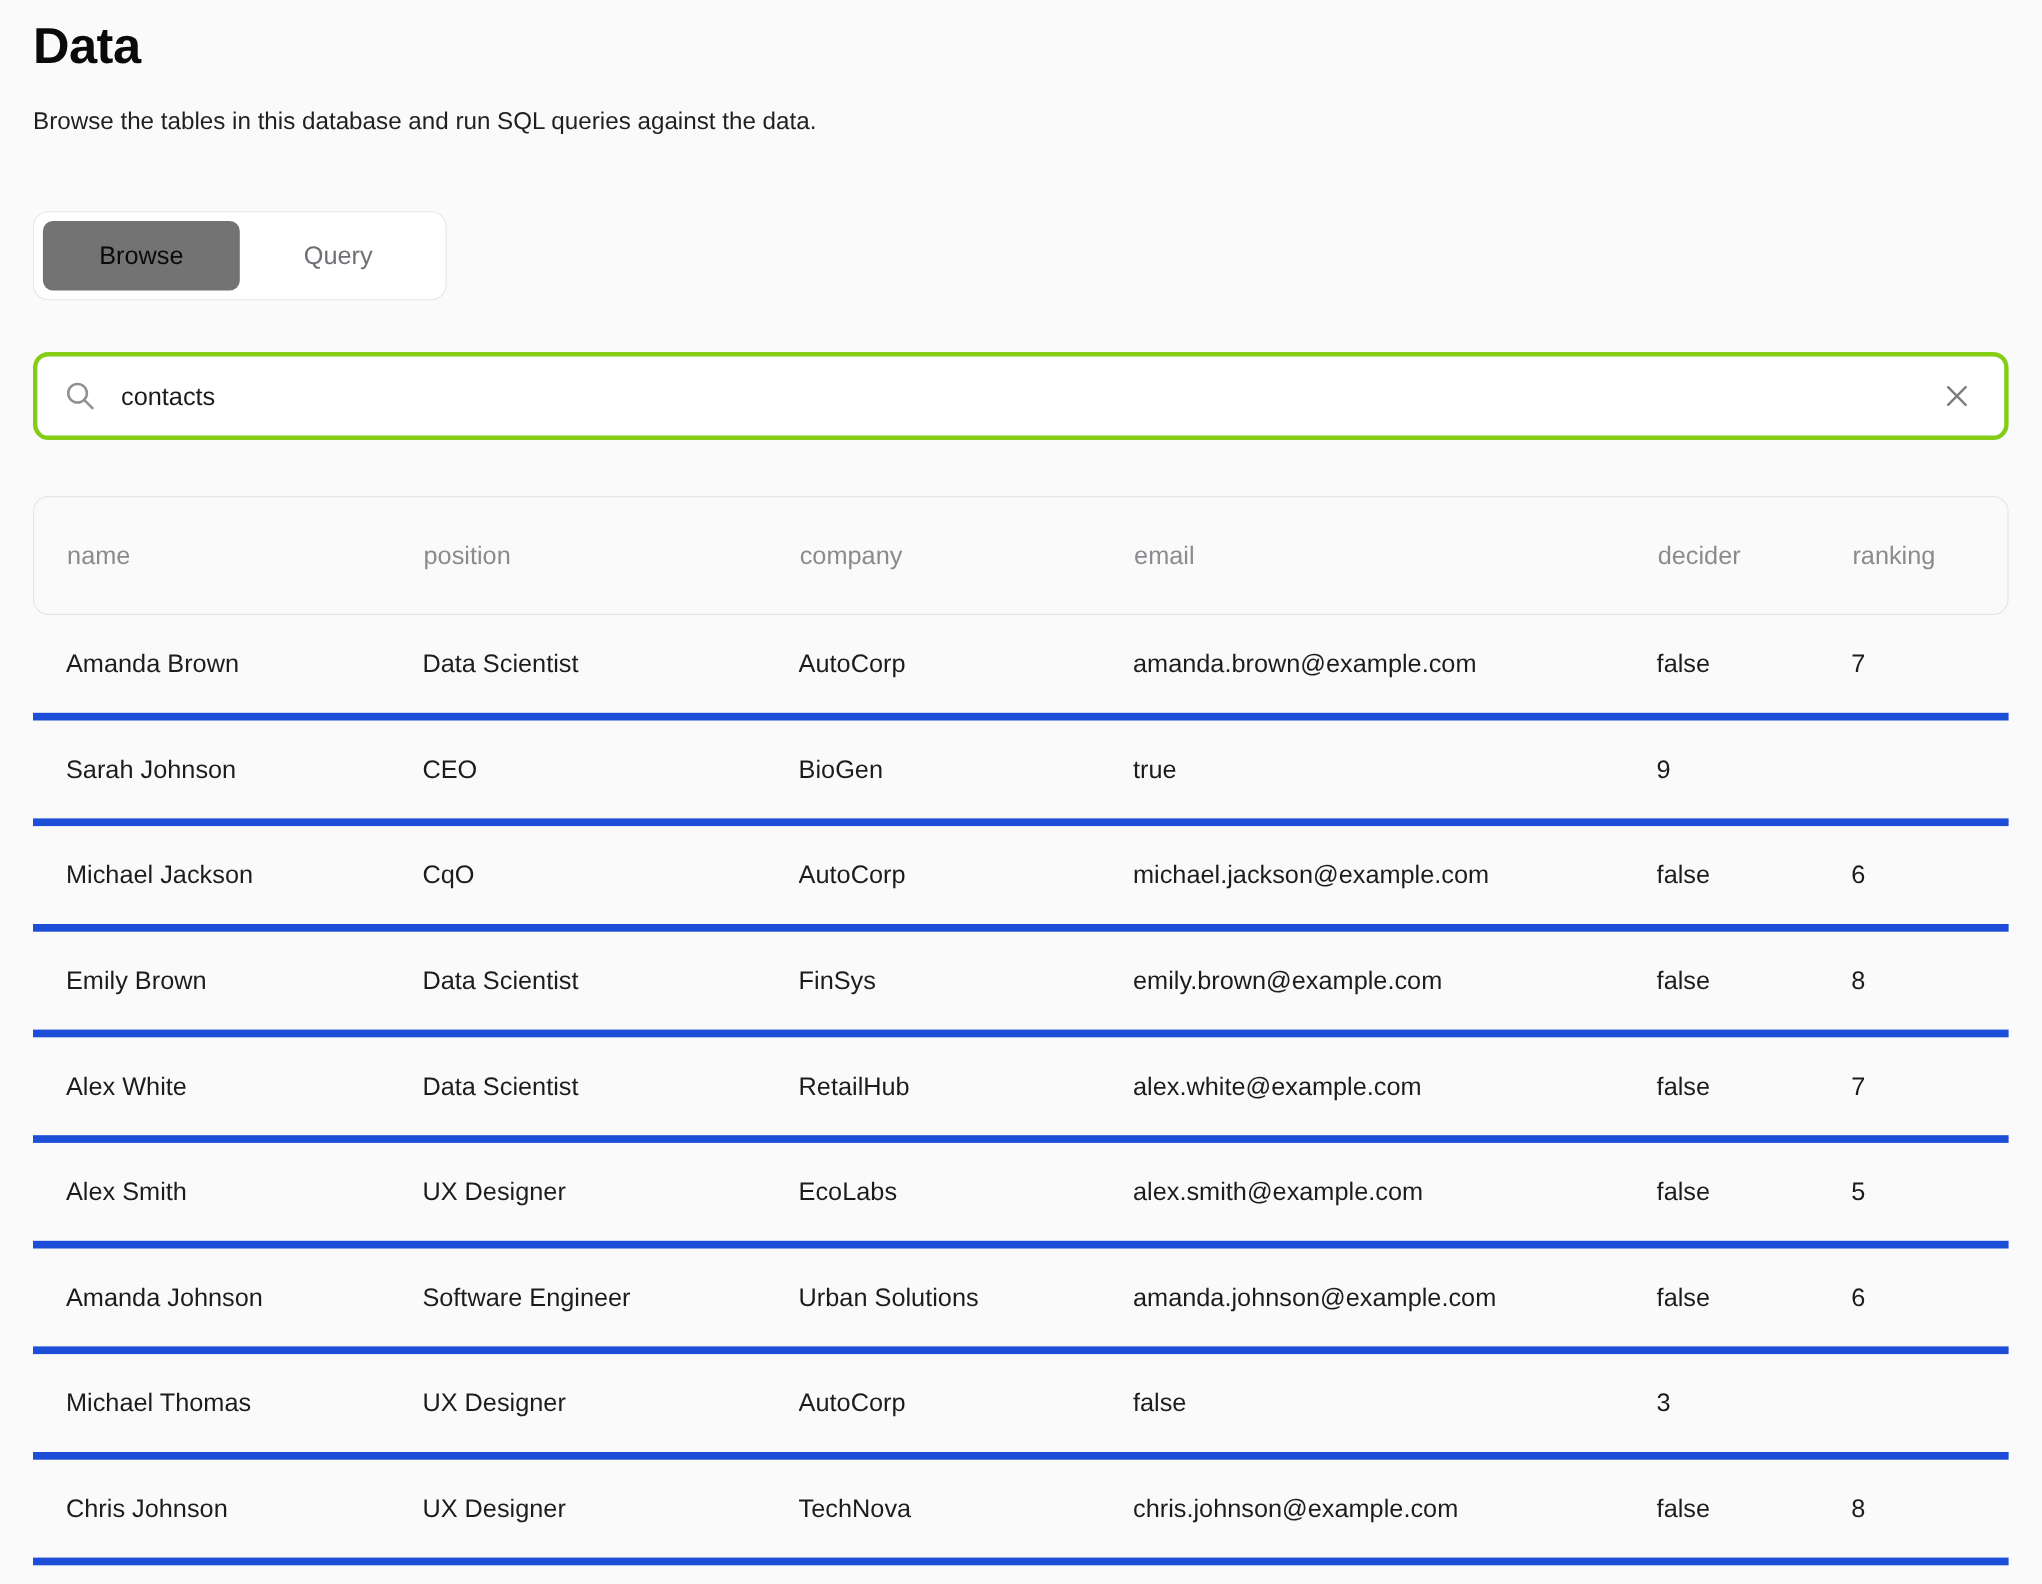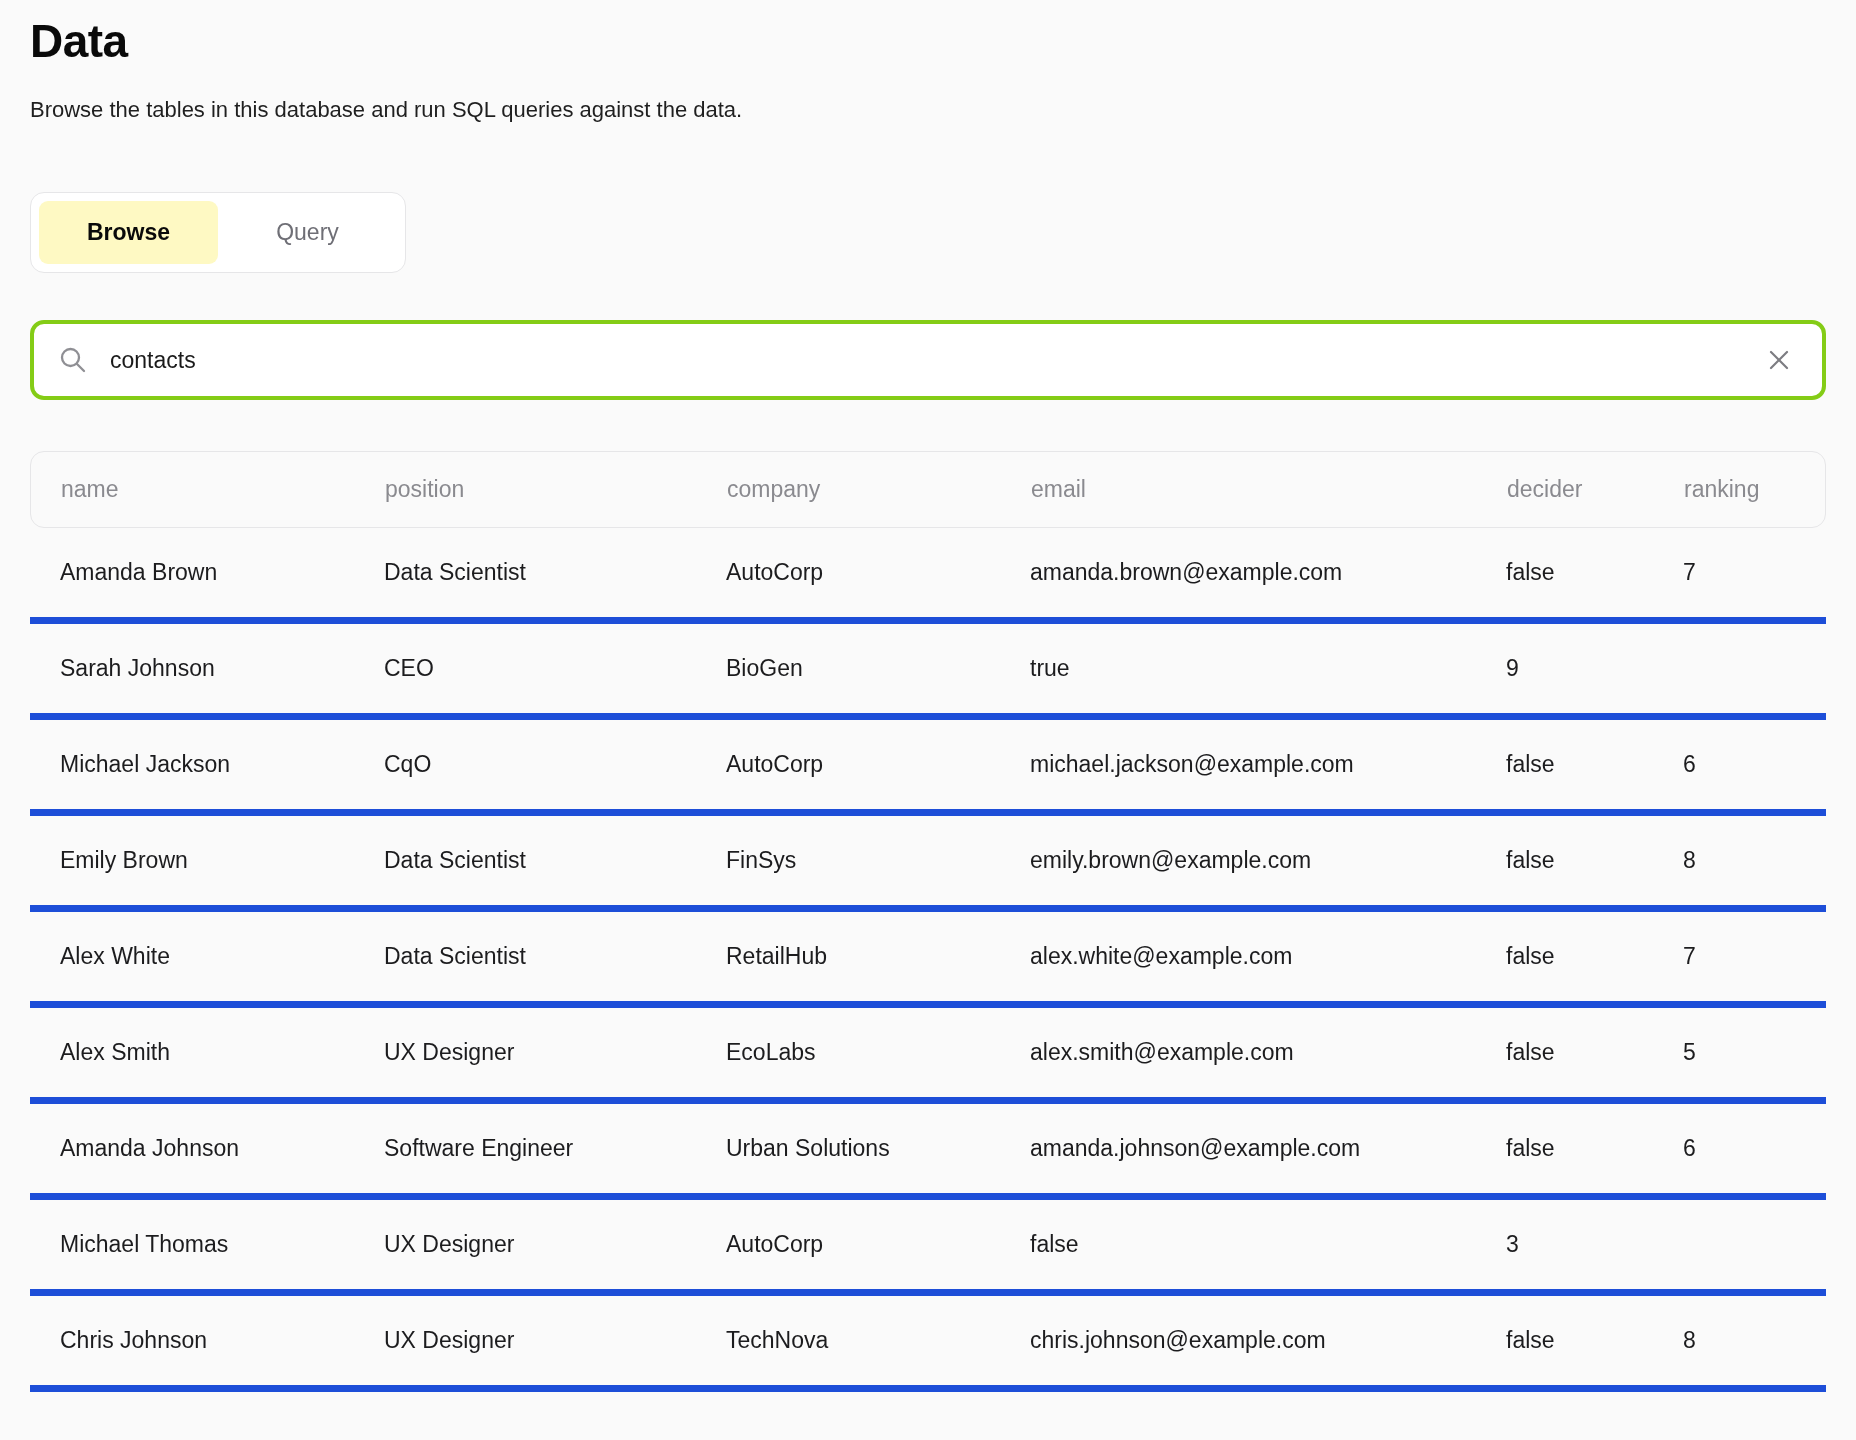--- a/index.html
+++ b/index.html
@@ -40,23 +40,22 @@
     height: 63px;
     border: none;
     background: transparent;
     border-radius: 9px;
     font-family: inherit;
     font-size: 23px;
     color: #6f6f76;
     cursor: pointer;
   }
   .tab.active {
-    background: #fef9c3;
+    background: #737373;
     color: #0a0a0a;
-    font-weight: bold;
   }
 
   
   .searchbox {
     margin-top: 47px;
     height: 80px;
     width: 1796px;
     background: #ffffff;
     border: 4px solid #84cc16;
     border-radius: 14px;
@@ -89,21 +88,21 @@
 
   
   .table { margin-top: 51px; width: 1796px; }
   .grid-cols {
     display: grid;
     grid-template-columns: 324px 342px 304px 476px 177px 1fr;
     align-items: center;
     padding: 0 30px;
   }
   .thead {
-    height: 77px;
+    height: 108px;
     border: 1px solid #e6e6e8;
     border-radius: 14px;
   }
   .th {
     font-size: 23px;
     color: #8a8a8f;
     font-weight: 400;
   }
   .trow {
     height: 96px;

